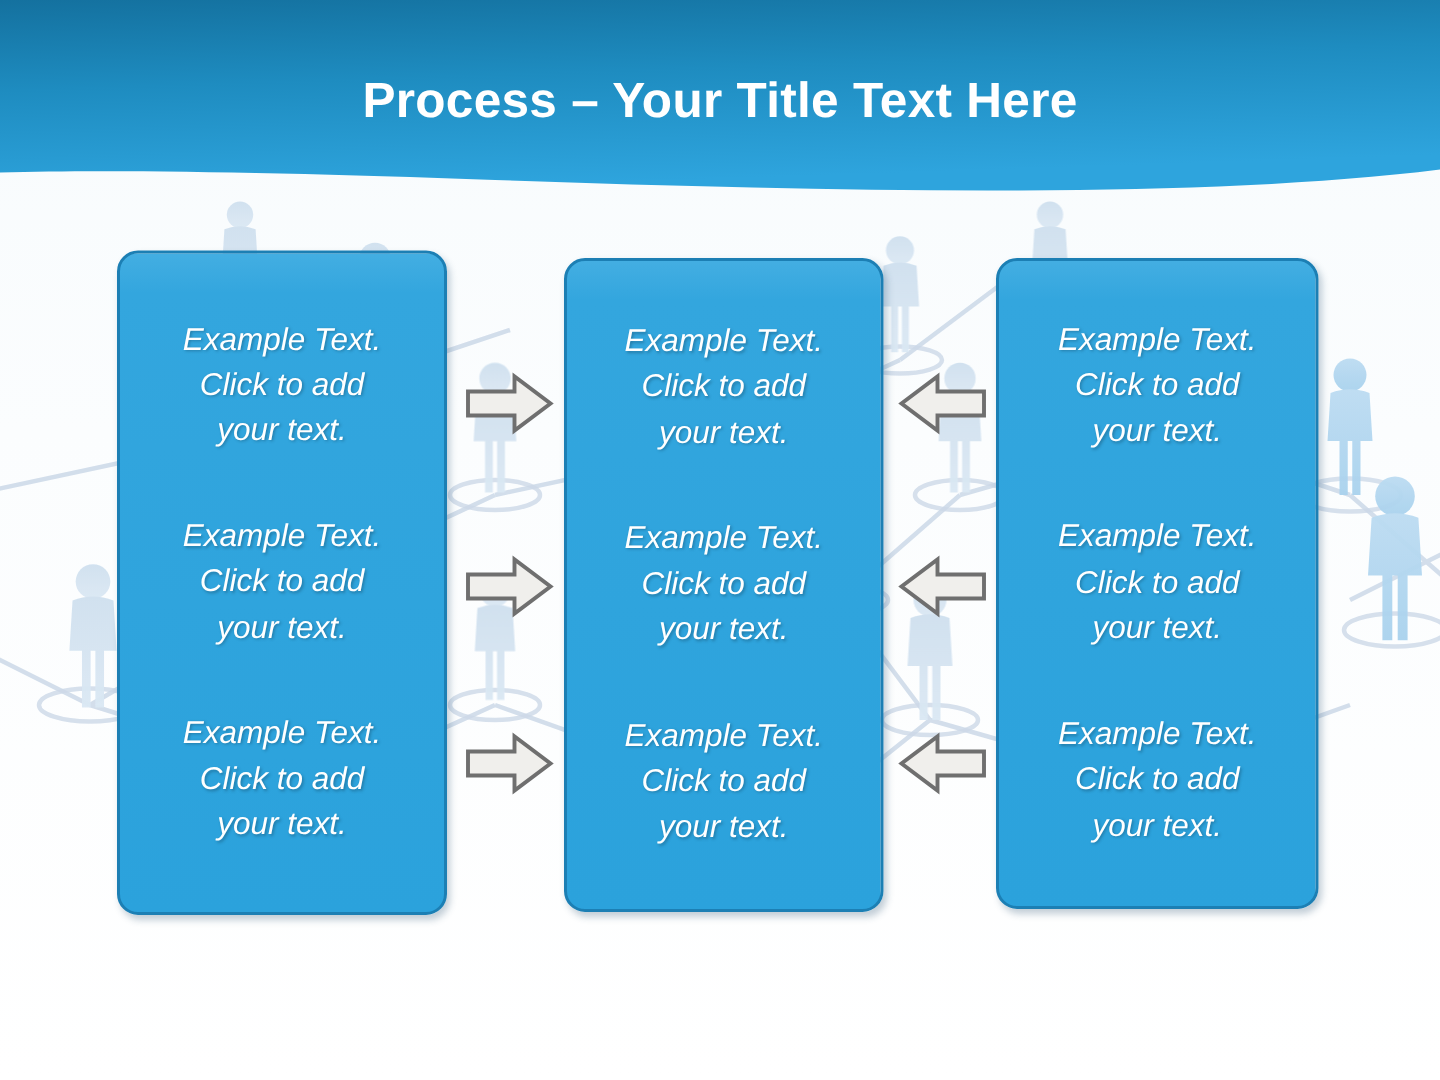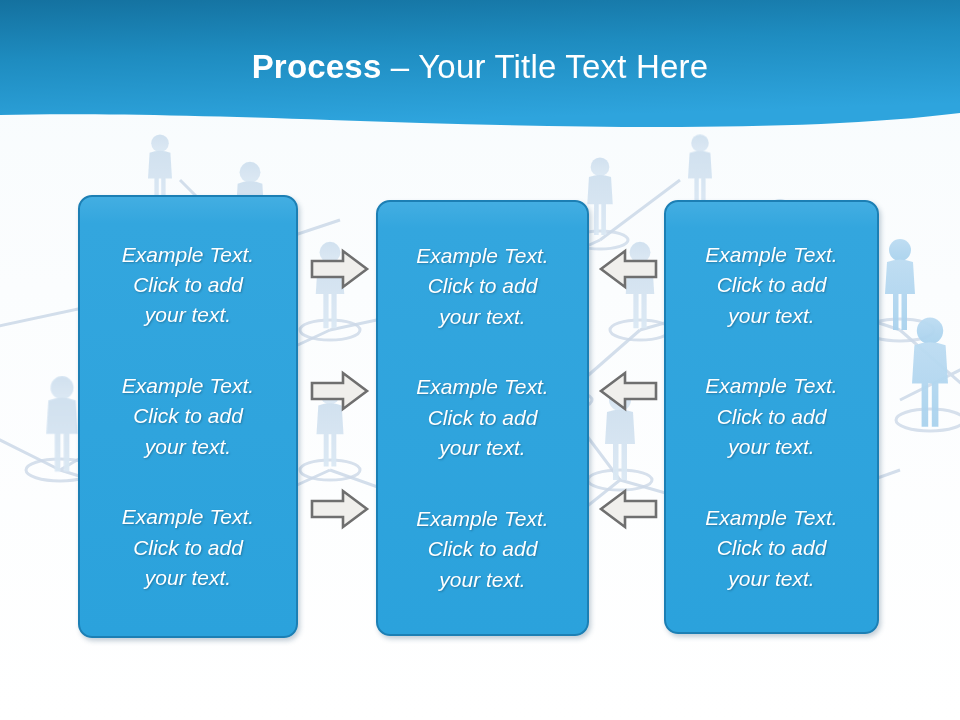--- a/index.html
+++ b/index.html
@@ -42,35 +42,34 @@
     top: 48px;
     width: 960px;
     text-align: center;
     color: #ffffff;
     font-size: 33px;
     letter-spacing: 0.2px;
     white-space: nowrap;
     font-family: "Liberation Sans", sans-serif;
   }
   .title .strong { font-weight: bold; text-align: center; }
-  .title .light  { font-weight: normal; }
+  .title .light  { font-weight: bold; }
 
   
   .box {
     position: absolute;
     box-sizing: border-box;
     background: linear-gradient(180deg, #43aee2 0%, #33a6de 6%, #2ba2dc 100%);
     border: 2px solid #1c7fb4;
     border-radius: 14px;
     box-shadow: 2px 3px 5px rgba(40,80,110,0.28);
     display: flex;
     flex-direction: column;
     justify-content: center;
     align-items: center;
-    margin-top: 28px;
   }
   .box-inner {
     width: 100%;
     display: flex;
     flex-direction: column;
     justify-content: center;
     align-items: center;
   }
   .block {
     width: 100%;

